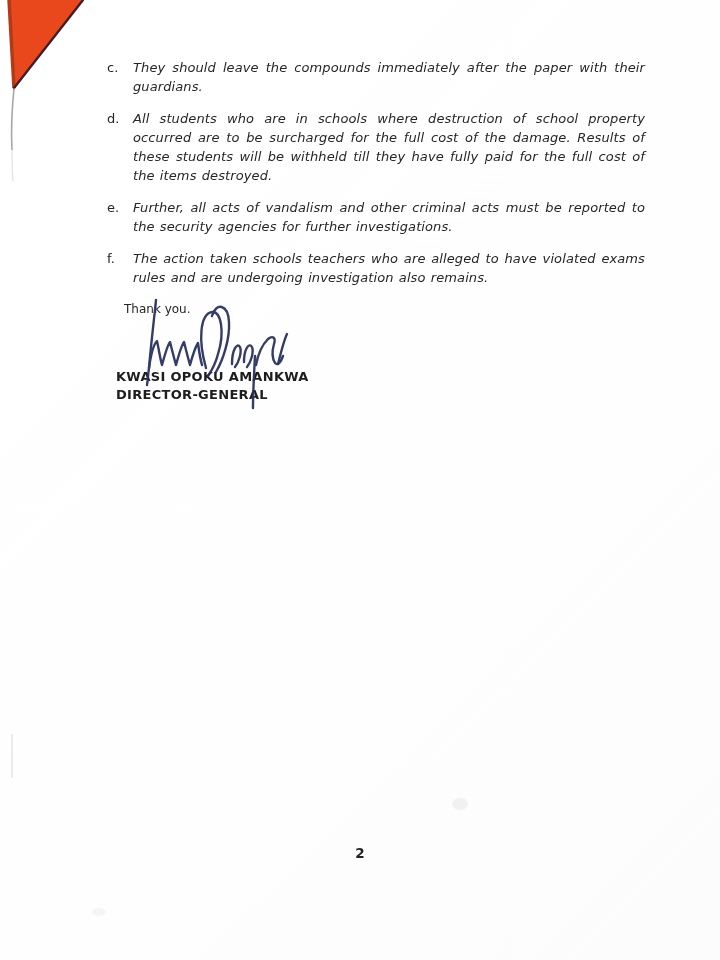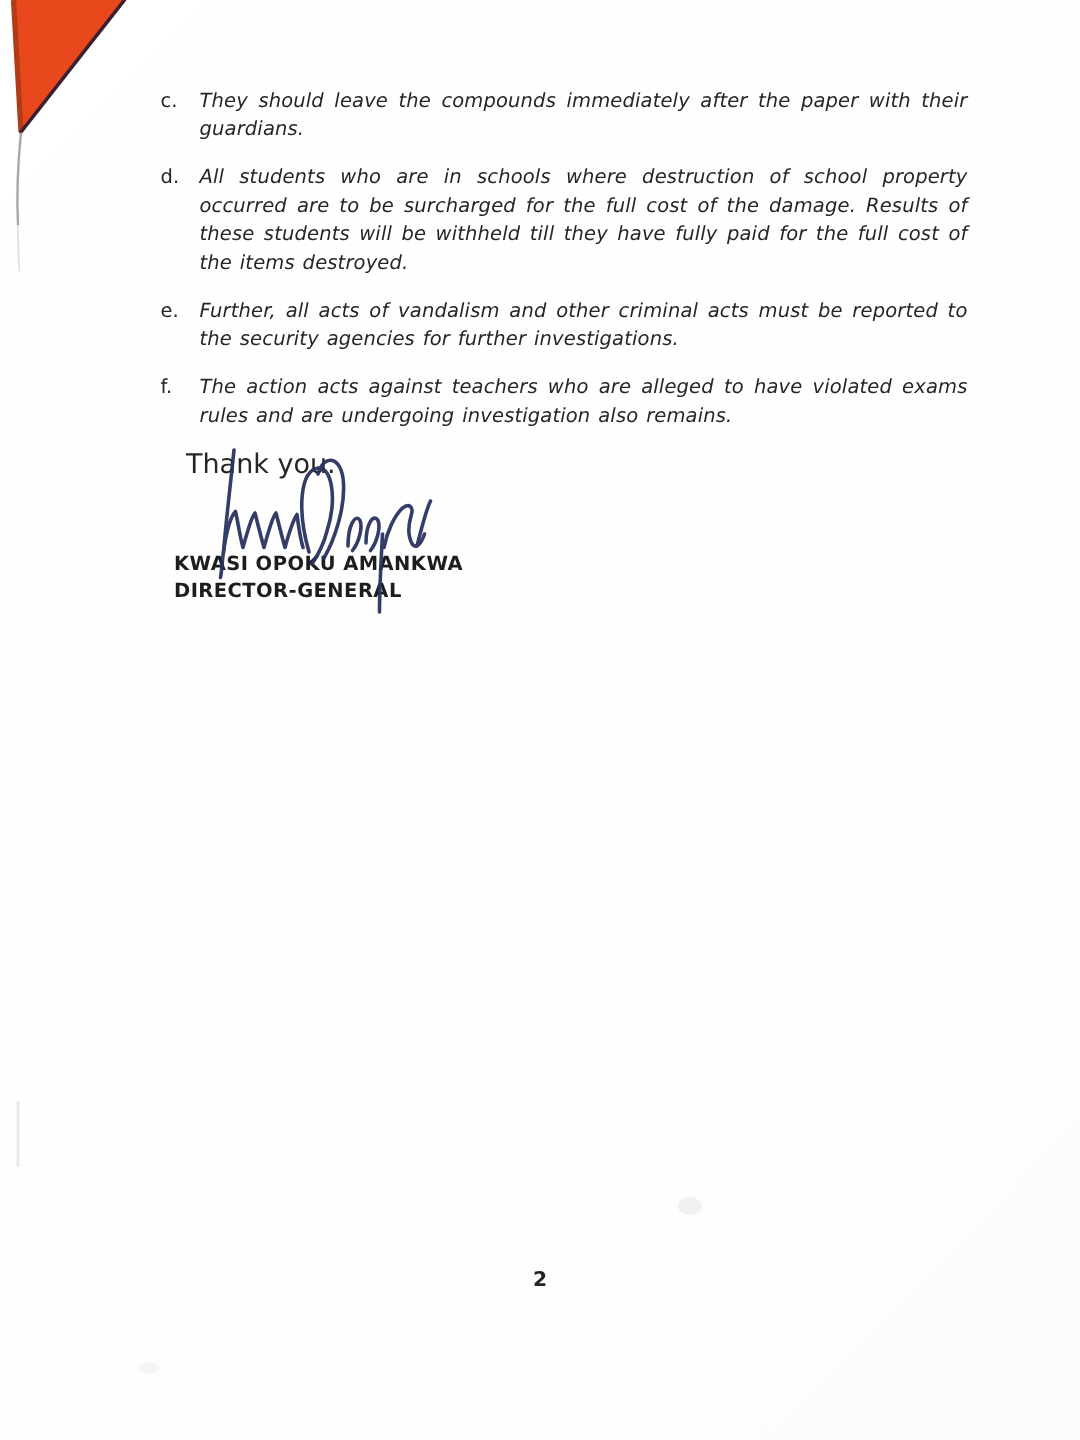--- a/index.html
+++ b/index.html
@@ -49,21 +49,21 @@
     font-size: 13px;
     line-height: 19px;
     text-align: justify;
     text-align-last: left;
     letter-spacing: 0.1px;
     word-spacing: 1px;
     font-style: italic;
   }
   .thanks {
     margin-left: 17px;
-    font-size: 18px;
+    font-size: 12px;
     line-height: 19px;
   }
   .sig-name {
     margin-left: 9px;
     margin-top: 50px;
     font-weight: bold;
     font-size: 13px;
     line-height: 16px;
     letter-spacing: 0.3px;
     color: #1d1d1d;
@@ -156,21 +156,21 @@
       <span class="list-text">All students who are in schools where destruction of school property occurred are to be surcharged for the full cost of the damage. Results of these students will be withheld till they have fully paid for the full cost of the items destroyed.</span>
     </div>
 
     <div class="list-item">
       <span class="list-marker">e.</span>
       <span class="list-text">Further, all acts of vandalism and other criminal acts must be reported to the security agencies for further investigations.</span>
     </div>
 
     <div class="list-item">
       <span class="list-marker">f.</span>
-      <span class="list-text">The action acts against teachers who are alleged to have violated exams rules and are undergoing investigation also remains.</span>
+      <span class="list-text">The action taken schools teachers who are alleged to have violated exams rules and are undergoing investigation also remains.</span>
     </div>
 
     <div class="thanks">Thank you.</div>
 
     <div class="sig-name">KWASI OPOKU AMANKWA</div>
     <div class="sig-title">DIRECTOR-GENERAL</div>
   </div>
 
   <svg class="signature-svg" viewBox="0 0 175 125">
     <g stroke="#2a3260" stroke-width="2.4" fill="none" stroke-linecap="round" stroke-linejoin="round" opacity="0.95">

